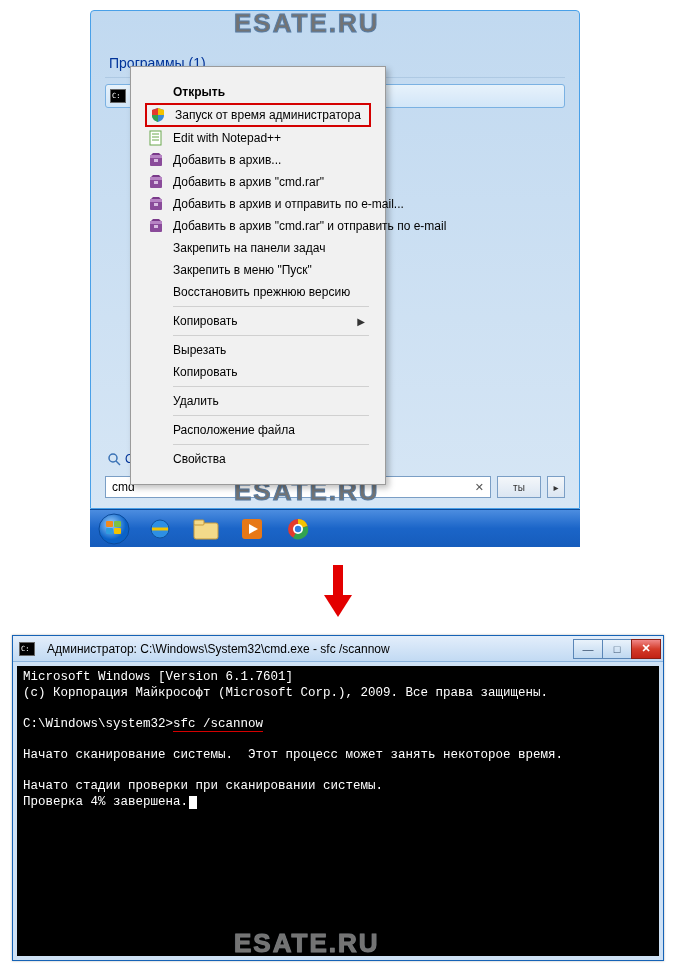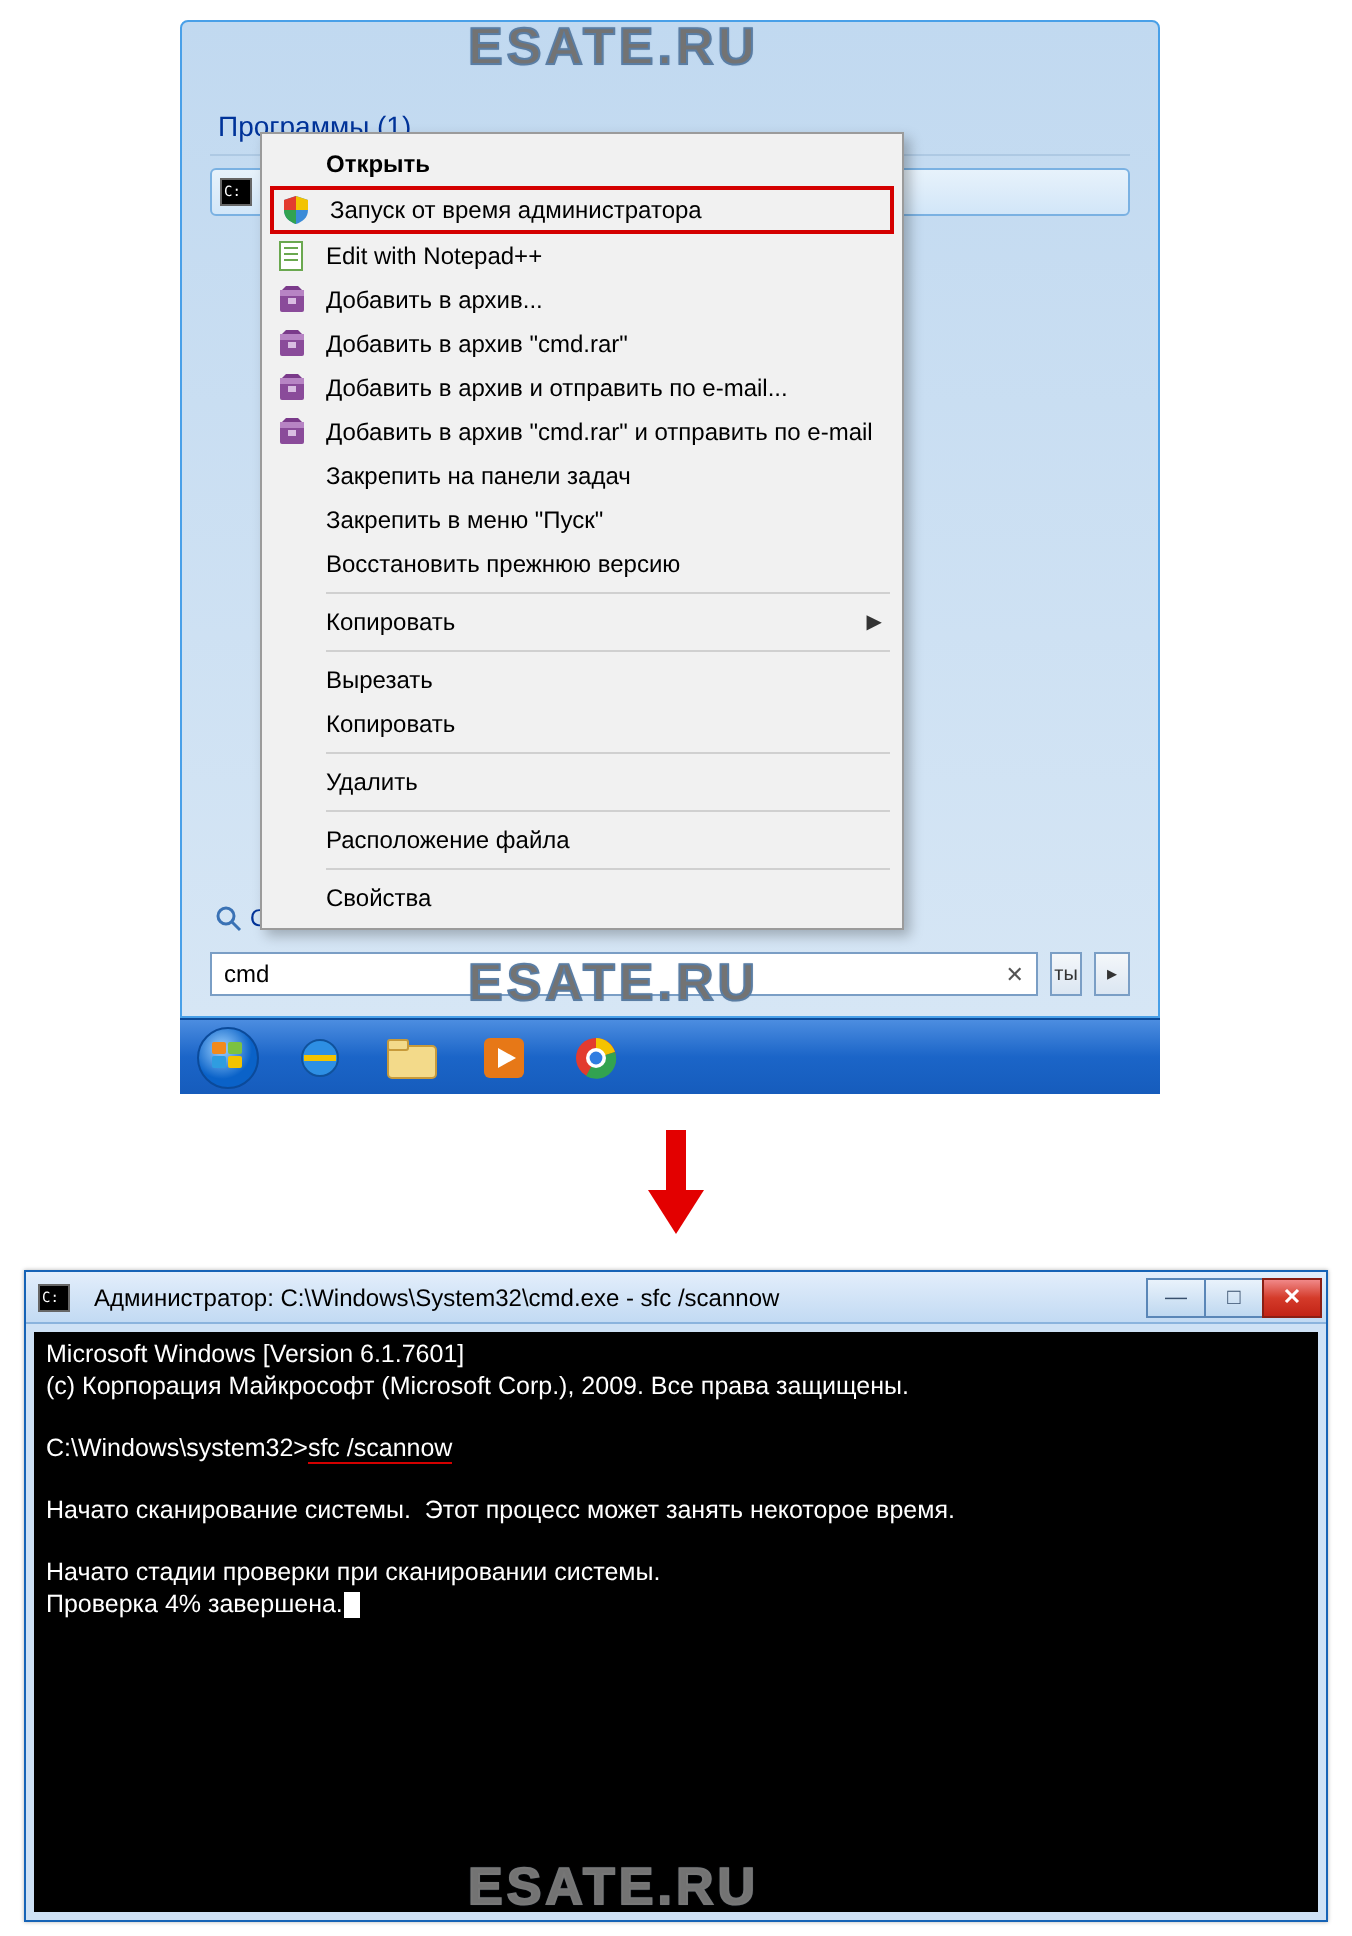--- a/index.html
+++ b/index.html
@@ -75,21 +75,21 @@
     border:1px solid #7a9ec5;
     height:22px;
     font-size:12px;
     padding:0 6px;
     display:flex;align-items:center;justify-content:space-between;
   }
   .search-clear {
     color:#555;font-size:11px;
   }
   .shutdown-btn {
-    width:16px;height:22px;
+    width:44px;height:22px;
     background:linear-gradient(#f4f7fa,#dbe6f2);
     border:1px solid #7a9ec5;
     display:flex;align-items:center;justify-content:center;
     font-size:10px;color:#333;
   }
   
   .taskbar {
     background: linear-gradient(#4c8de0,#1b65c8 50%,#165cbc);
     height: 38px;
     display:flex;
@@ -103,27 +103,27 @@
     display:flex;align-items:center;justify-content:center;
     border-radius:3px;
   }
   
   .start-orb svg { display:block; }
   
   .context-menu {
     position: absolute;
     left: 40px;
     top: 56px;
-    width: 322px;
+    width: 256px;
     background: #f1f1f1;
     border: 1px solid #9b9b9b;
     box-shadow: 3px 3px 6px rgba(0,0,0,0.25);
     font-size: 12px;
     color: #000;
-    padding: 4px;
+    padding: 14px;
     z-index: 10;
   }
   .cm-item {
     display:flex;
     align-items:center;
     height:22px;
     padding: 0 6px 0 2px;
     gap:8px;
     position:relative;
   }
@@ -193,21 +193,21 @@
   .win-btn.close {
     background:linear-gradient(#f08888,#d43b2a 50%,#c22316);
     border-color:#8a1e14;
     color:#fff;
     font-weight:bold;
   }
   .console-body {
     margin:4px;
     background:#000;
     color:#fff;
-    font-family: Liberation Sans, sans-serif;
+    font-family: Liberation Mono, monospace;
     font-size:12.5px;
     line-height:1.25;
     height:290px;
     padding:4px 6px;
     white-space:pre;
     overflow:hidden;
     position:relative;
   }
   .cmd-underline { border-bottom:1.5px solid #d40000; }
   .cursor {

